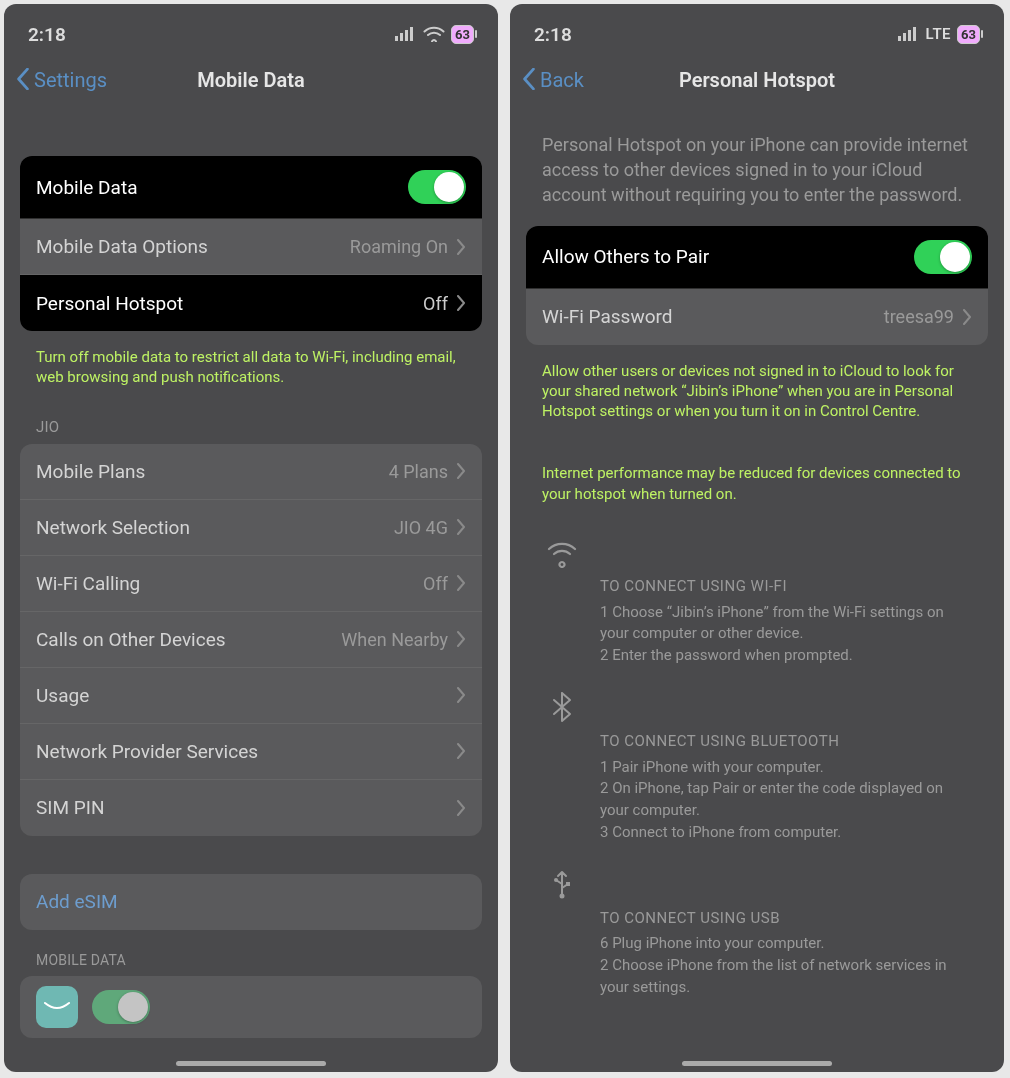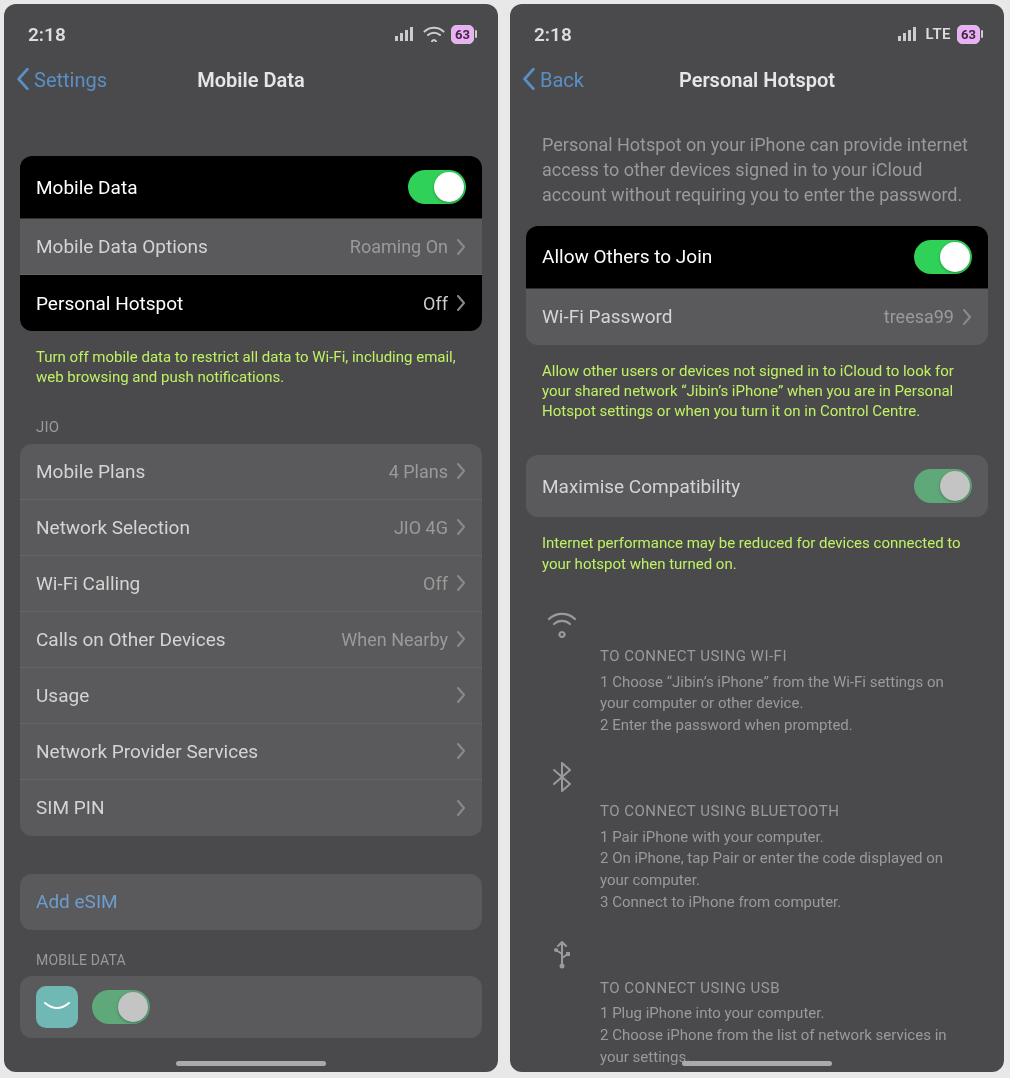--- a/index.html
+++ b/index.html
@@ -370,46 +370,38 @@
       <span>Back</span>
     </span>
     <span class="nav-title">Personal Hotspot</span>
   </div>
 
   <div class="content">
     <div class="desc-text">Personal Hotspot on your iPhone can provide internet access to other devices signed in to your iCloud account without requiring you to enter the password.</div>
 
     <div class="block">
       <div class="row highlight">
-        <span class="label">Allow Others to Join</span>
+        <span class="label">Allow Others to Pair</span>
         <span class="toggle on">
             <span class="knob"></span>
           </span>
       </div>
       <div class="row">
         <span class="label">Wi-Fi Password</span>
         <span class="value">treesa99</span>
         <span class="chevron">
             <svg viewBox="0 0 10 16">
               <path d="M2 1 L8 8 L2 15" stroke="#8a8a8a" stroke-width="2" fill="none" stroke-linecap="round" stroke-linejoin="round"></path>
             </svg>
           </span>
       </div>
     </div>
     <div class="footer-text">Allow other users or devices not signed in to iCloud to look for your shared network “Jibin’s iPhone” when you are in Personal Hotspot settings or when you turn it on in Control Centre.</div>
 
     <div style="height:18px"></div>
-    <div class="block">
-      <div class="row">
-        <span class="label">Maximise Compatibility</span>
-        <span class="toggle on dim">
-            <span class="knob"></span>
-          </span>
-      </div>
-    </div>
     <div class="footer-text">Internet performance may be reduced for devices connected to your hotspot when turned on.</div>
 
     <div class="connect-block">
       <div class="connect-icon">
         <svg viewBox="0 0 32 32">
             <path d="M16 26 a2.5 2.5 0 1 0 0.001 0 M8 18 a12 12 0 0 1 16 0 M3 13 a19 19 0 0 1 26 0" stroke="#9a9a9a" stroke-width="2.2" fill="none" stroke-linecap="round"></path>
           </svg>
       </div>
       <div class="connect-text">
         <span class="heading">TO CONNECT USING WI-FI</span>
@@ -436,19 +428,19 @@
       <div class="connect-icon">
         <svg viewBox="0 0 32 32">
             <path d="M16 4 L16 28 M16 4 L12 8 M16 4 L20 8 M16 16 L10 12 M16 20 L22 16" stroke="#9a9a9a" stroke-width="2" fill="none" stroke-linecap="round"></path>
             <circle cx="16" cy="28" r="2.5" fill="#9a9a9a"></circle>
             <circle cx="10" cy="12" r="2" fill="#9a9a9a"></circle>
             <rect x="20" y="14" width="4" height="4" fill="#9a9a9a"></rect>
           </svg>
       </div>
       <div class="connect-text">
         <span class="heading">TO CONNECT USING USB</span>
-        <span class="step">1 Plug iPhone into your computer.</span>
+        <span class="step">6 Plug iPhone into your computer.</span>
         <span class="step">2 Choose iPhone from the list of network services in your settings.</span>
       </div>
     </div>
   </div>
   <div class="home-indicator"></div>
 </div>
 
 </body></html>

